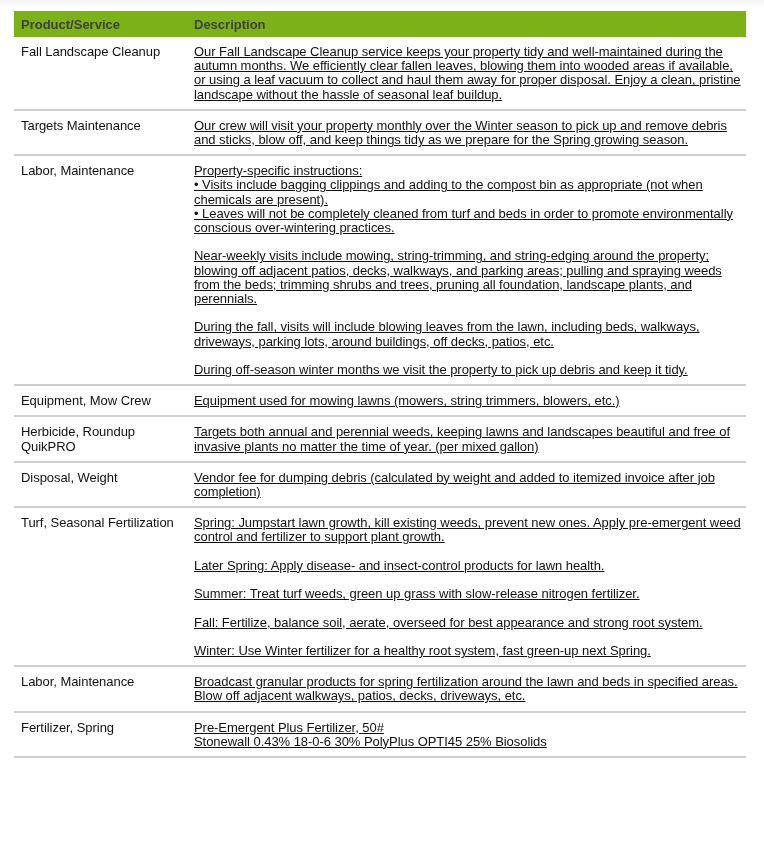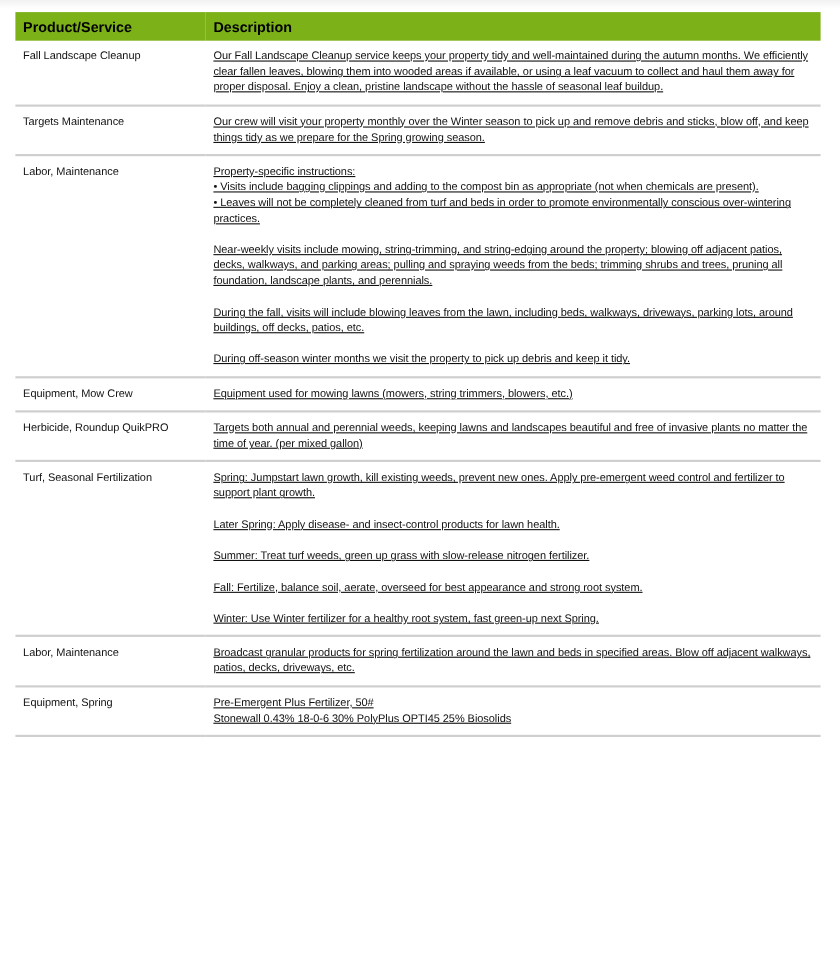--- a/index.html
+++ b/index.html
@@ -2,23 +2,23 @@
 <html><head>
 <meta charset="utf-8">
 <style>
   html, body { margin:0; padding:0; background:#ffffff; }
   body { width:764px; height:867px; overflow:hidden; font-family:"Liberation Sans", sans-serif; color:#111; }
   .page { position:absolute; left:0; top:0; width:764px; height:867px; background:#fff; }
   .topshade { position:absolute; left:0; top:0; width:764px; height:8px; background:linear-gradient(#f2f2f2,#ffffff); }
   table.svc { position:absolute; left:14px; top:11px; width:732px; border-collapse:collapse; table-layout:fixed; }
   col.c1 { width:173px; }
   col.c2 { width:559px; }
-  thead th { background:#7cb117; color:#000000; font-weight:bold; font-size:13px; text-align:left; padding:6px 0 5px 7px; height:15px; line-height:15px; }
+  thead th { background:#7cb117; color:#404040; font-weight:bold; font-size:13px; text-align:left; padding:6px 0 5px 7px; height:15px; line-height:15px; }
   thead th.desc { padding-left:7px; }
-  tbody td { vertical-align:top; font-size:10px; line-height:14.2px; padding:8px 0 7px 7px; border-bottom:2px solid #cfcfcf; letter-spacing:-0.05px; }
+  tbody td { vertical-align:top; font-size:13px; line-height:14.2px; padding:8px 0 7px 7px; border-bottom:2px solid #cfcfcf; letter-spacing:-0.05px; }
   tbody td.desc { padding-right:4px; }
   tbody tr:first-child td { padding-top:8px; }
   tbody tr.last td { border-bottom:3px solid #bdbdbd; }
   .para { margin:0;text-decoration:underline; }
   .para + .para { margin-top:14.2px; }
   .line { display:block; }
 </style>
 </head>
 <body>
 
@@ -81,20 +81,28 @@
         </tr>
         <tr>
           <td>Herbicide, Roundup QuikPRO</td>
           <td class="desc">
             <div class="para">
               <span class="line">Targets both annual and perennial weeds, keeping lawns and landscapes beautiful and free of invasive plants no matter the time of year. (per mixed gallon)</span>
             </div>
           </td>
         </tr>
         <tr>
+          <td>Disposal, Weight</td>
+          <td class="desc">
+            <div class="para">
+              <span class="line">Vendor fee for dumping debris (calculated by weight and added to itemized invoice after job completion)</span>
+            </div>
+          </td>
+        </tr>
+        <tr>
           <td>Turf, Seasonal Fertilization</td>
           <td class="desc">
             <div class="para">
               <span class="line">Spring: Jumpstart lawn growth, kill existing weeds, prevent new ones. Apply pre-emergent weed control and fertilizer to support plant growth.</span>
             </div>
             <div class="para">
               <span class="line">Later Spring: Apply disease- and insect-control products for lawn health.</span>
             </div>
             <div class="para">
               <span class="line">Summer: Treat turf weeds, green up grass with slow-release nitrogen fertilizer.</span>
@@ -109,21 +117,21 @@
         </tr>
         <tr>
           <td>Labor, Maintenance</td>
           <td class="desc">
             <div class="para">
               <span class="line">Broadcast granular products for spring fertilization around the lawn and beds in specified areas. Blow off adjacent walkways, patios, decks, driveways, etc.</span>
             </div>
           </td>
         </tr>
         <tr>
-          <td>Equipment, Spring</td>
+          <td>Fertilizer, Spring</td>
           <td class="desc">
             <div class="para">
               <span class="line">Pre-Emergent Plus Fertilizer, 50#</span>
               <span class="line">Stonewall 0.43% 18-0-6 30% PolyPlus OPTI45 25% Biosolids</span>
             </div>
           </td>
         </tr>
       </tbody>
   </table>
 </div>

